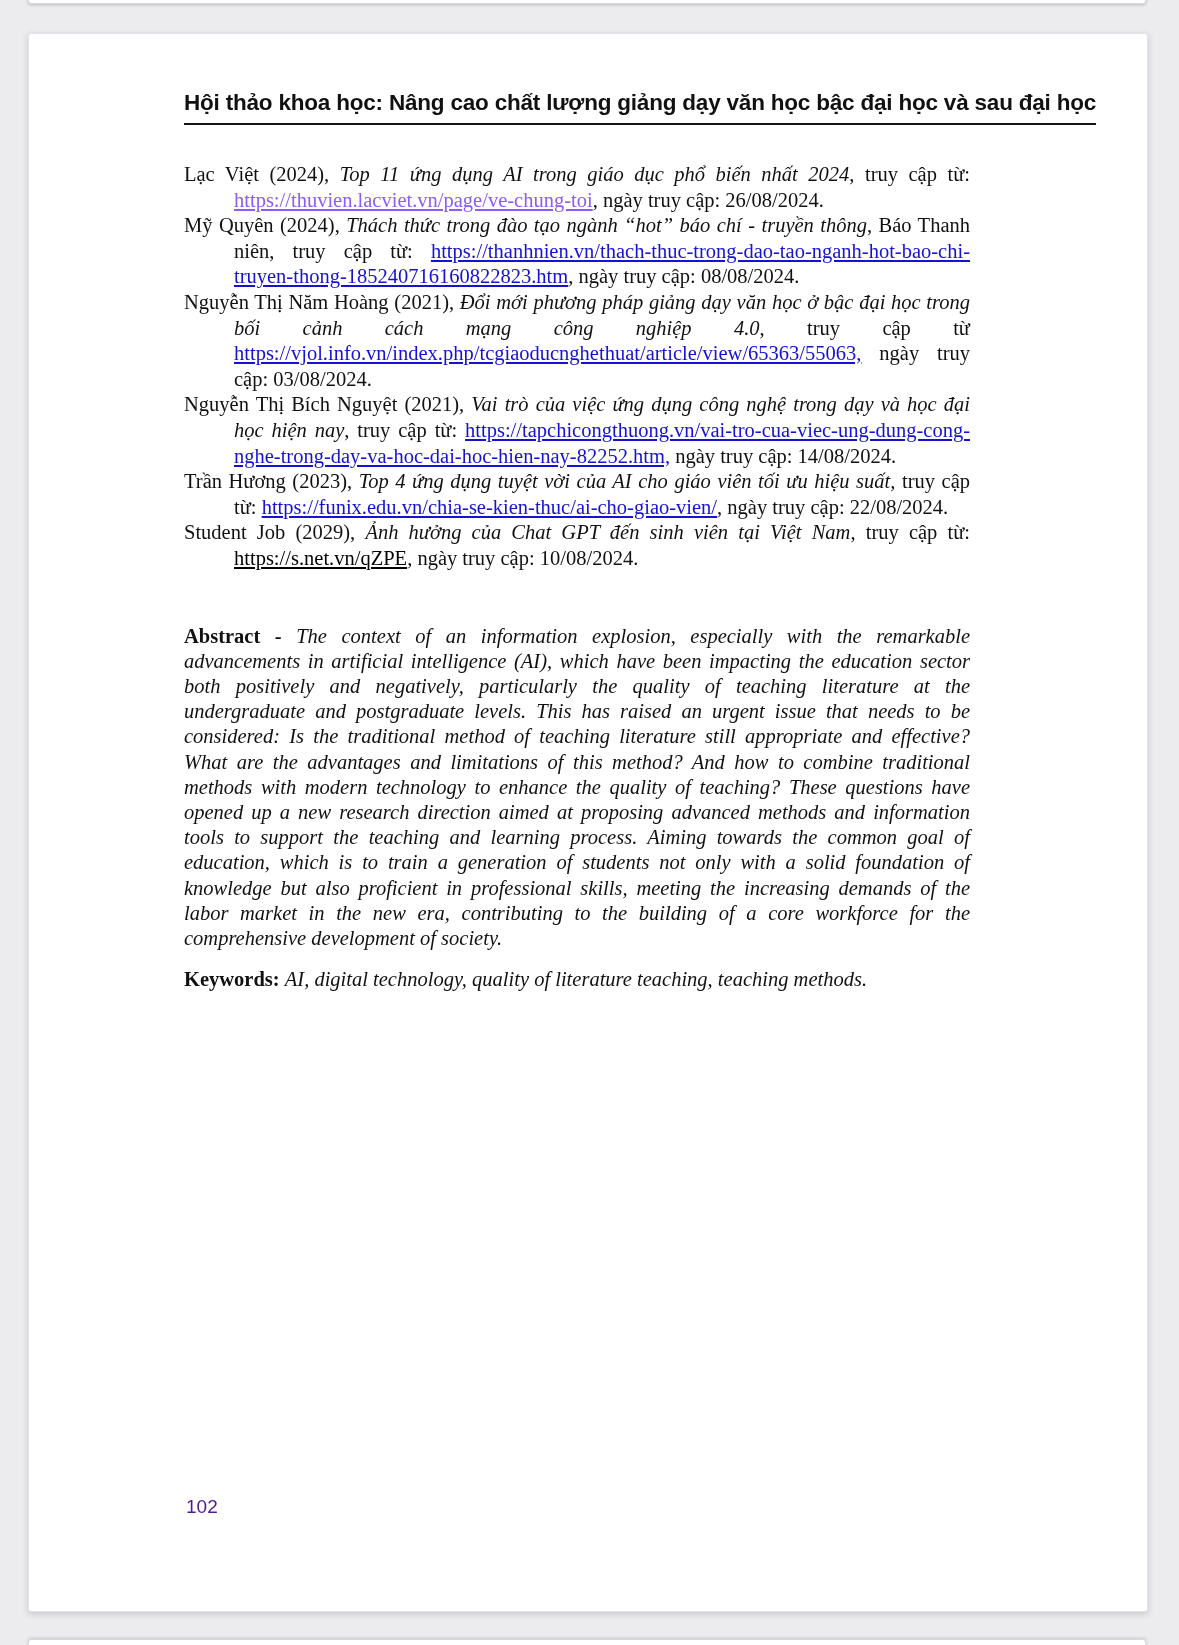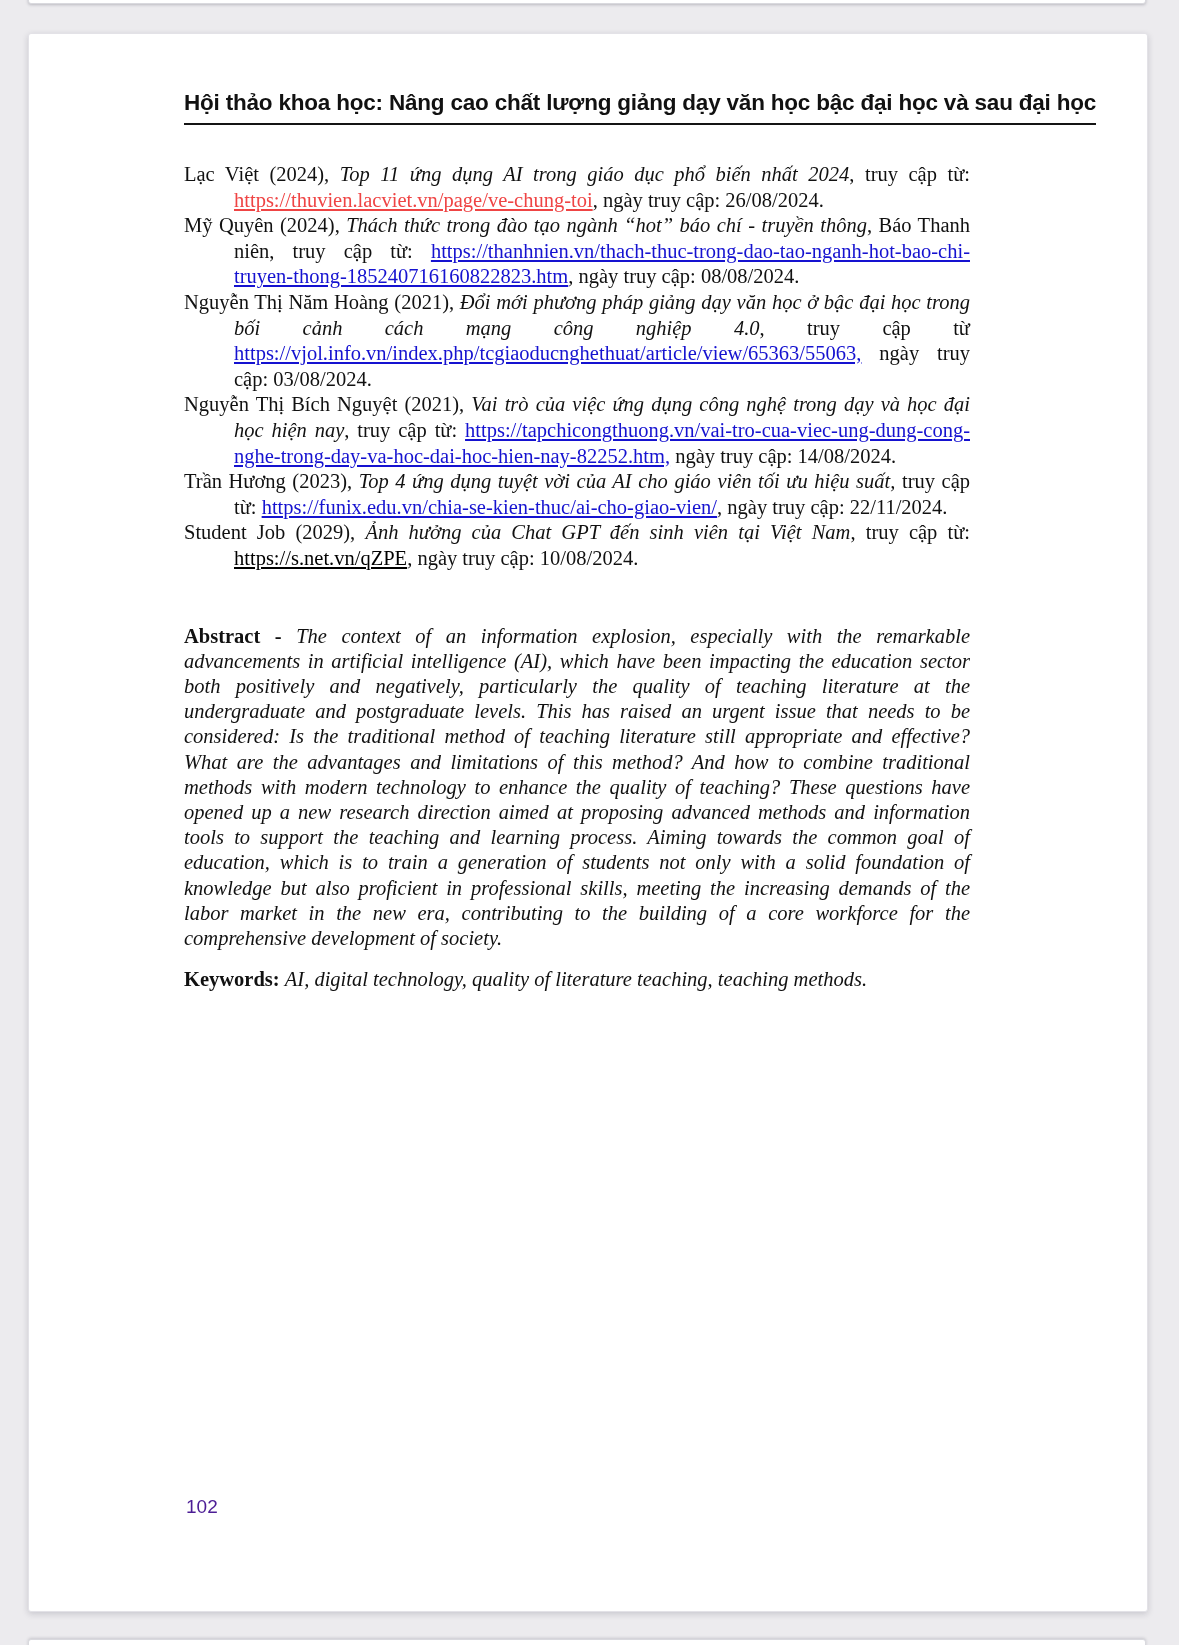--- a/index.html
+++ b/index.html
@@ -79,25 +79,25 @@
 <div class="page-sliver-top"></div>
 
 <div class="sheet">
   <div class="content">
 
     <div class="running-head">
       <span class="rule">Hội thảo khoa học: Nâng cao chất lượng giảng dạy văn học bậc đại học và sau đại học</span>
     </div>
 
     <div class="refs">
-        <p class="ref"><span class="seg-normal">Lạc Việt (2024), </span><span class="seg-italic">Top 11 ứng dụng AI trong giáo dục phổ biến nhất 2024</span><span class="seg-normal">, truy cập từ: </span><a class="seg-link" style="color: #ef4444; text-decoration: underline;">https://thuvien.lacviet.vn/page/ve-chung-toi</a><span class="seg-normal">, ngày truy cập: 26/08/2024.</span></p>
+        <p class="ref"><span class="seg-normal">Lạc Việt (2024), </span><span class="seg-italic">Top 11 ứng dụng AI trong giáo dục phổ biến nhất 2024</span><span class="seg-normal">, truy cập từ: </span><a class="seg-link" style="color: #8b5cf6; text-decoration: underline;">https://thuvien.lacviet.vn/page/ve-chung-toi</a><span class="seg-normal">, ngày truy cập: 26/08/2024.</span></p>
         <p class="ref"><span class="seg-normal">Mỹ Quyên (2024), </span><span class="seg-italic">Thách thức trong đào tạo ngành “hot” báo chí - truyền thông</span><span class="seg-normal">, Báo Thanh niên, truy cập từ: </span><a class="seg-link" style="color: rgb(21, 18, 208);">https://thanhnien.vn/thach-thuc-trong-dao-tao-nganh-hot-bao-chi-truyen-thong-185240716160822823.htm</a><span class="seg-normal">, ngày truy cập: 08/08/2024.</span></p>
         <p class="ref"><span class="seg-normal">Nguyễn Thị Năm Hoàng (2021), </span><span class="seg-italic">Đổi mới phương pháp giảng dạy văn học ở bậc đại học trong bối cảnh cách mạng công nghiệp 4.0</span><span class="seg-normal">, truy cập từ </span><a class="seg-link" style="color: rgb(21, 18, 208);">https://vjol.info.vn/index.php/tcgiaoducnghethuat/article/view/65363/55063,</a><span class="seg-normal"> ngày truy cập: 03/08/2024.</span></p>
         <p class="ref"><span class="seg-normal">Nguyễn Thị Bích Nguyệt (2021), </span><span class="seg-italic">Vai trò của việc ứng dụng công nghệ trong dạy và học đại học hiện nay</span><span class="seg-normal">, truy cập từ: </span><a class="seg-link" style="color: rgb(21, 18, 208);">https://tapchicongthuong.vn/vai-tro-cua-viec-ung-dung-cong-nghe-trong-day-va-hoc-dai-hoc-hien-nay-82252.htm,</a><span class="seg-normal"> ngày truy cập: 14/08/2024.</span></p>
-        <p class="ref"><span class="seg-normal">Trần Hương (2023), </span><span class="seg-italic">Top 4 ứng dụng tuyệt vời của AI cho giáo viên tối ưu hiệu suất,</span><span class="seg-normal"> truy cập từ: </span><a class="seg-link" style="color: rgb(21, 18, 208);">https://funix.edu.vn/chia-se-kien-thuc/ai-cho-giao-vien/</a><span class="seg-normal">, ngày truy cập: 22/11/2024.</span></p>
+        <p class="ref"><span class="seg-normal">Trần Hương (2023), </span><span class="seg-italic">Top 4 ứng dụng tuyệt vời của AI cho giáo viên tối ưu hiệu suất,</span><span class="seg-normal"> truy cập từ: </span><a class="seg-link" style="color: rgb(21, 18, 208);">https://funix.edu.vn/chia-se-kien-thuc/ai-cho-giao-vien/</a><span class="seg-normal">, ngày truy cập: 22/08/2024.</span></p>
         <p class="ref"><span class="seg-normal">Student Job (2029), </span><span class="seg-italic">Ảnh hưởng của Chat GPT đến sinh viên tại Việt Nam</span><span class="seg-normal">, truy cập từ: </span><a class="seg-link" style="color: #000000;">https://s.net.vn/qZPE</a><span class="seg-normal">, ngày truy cập: 10/08/2024.</span></p>
       </div>
 
 
     <p class="abstract"><b>Abstract - </b><i>The context of an information explosion, especially with the remarkable advancements in artificial intelligence (AI), which have been impacting the education sector both positively and negatively, particularly the quality of teaching literature at the undergraduate and postgraduate levels. This has raised an urgent issue that needs to be considered: Is the traditional method of teaching literature still appropriate and effective? What are the advantages and limitations of this method? And how to combine traditional methods with modern technology to enhance the quality of teaching? These questions have opened up a new research direction aimed at proposing advanced methods and information tools to support the teaching and learning process. Aiming towards the common goal of education, which is to train a generation of students not only with a solid foundation of knowledge but also proficient in professional skills, meeting the increasing demands of the labor market in the new era, contributing to the building of a core workforce for the comprehensive development of society.</i></p>
 
     <p class="keywords"><b>Keywords: </b><i>AI, digital technology, quality of literature teaching, teaching methods.</i></p>
 
   </div>
 

